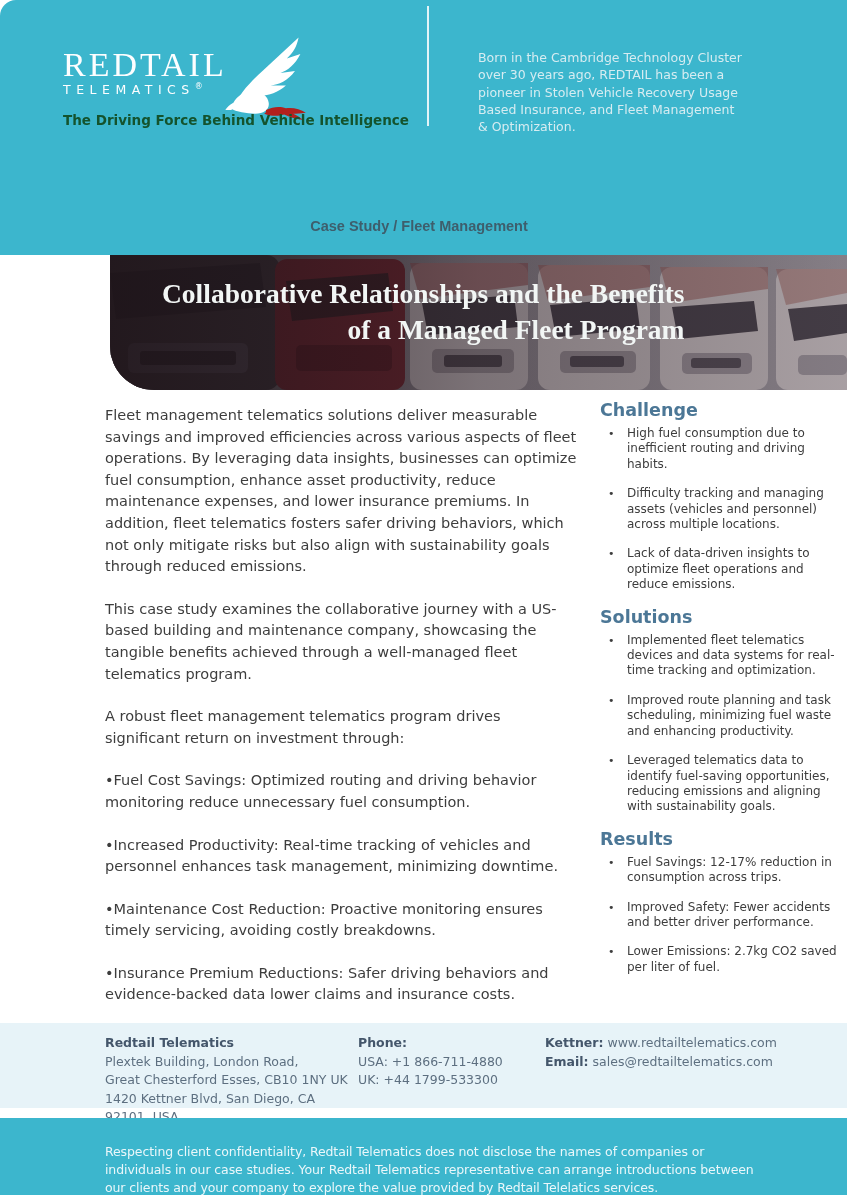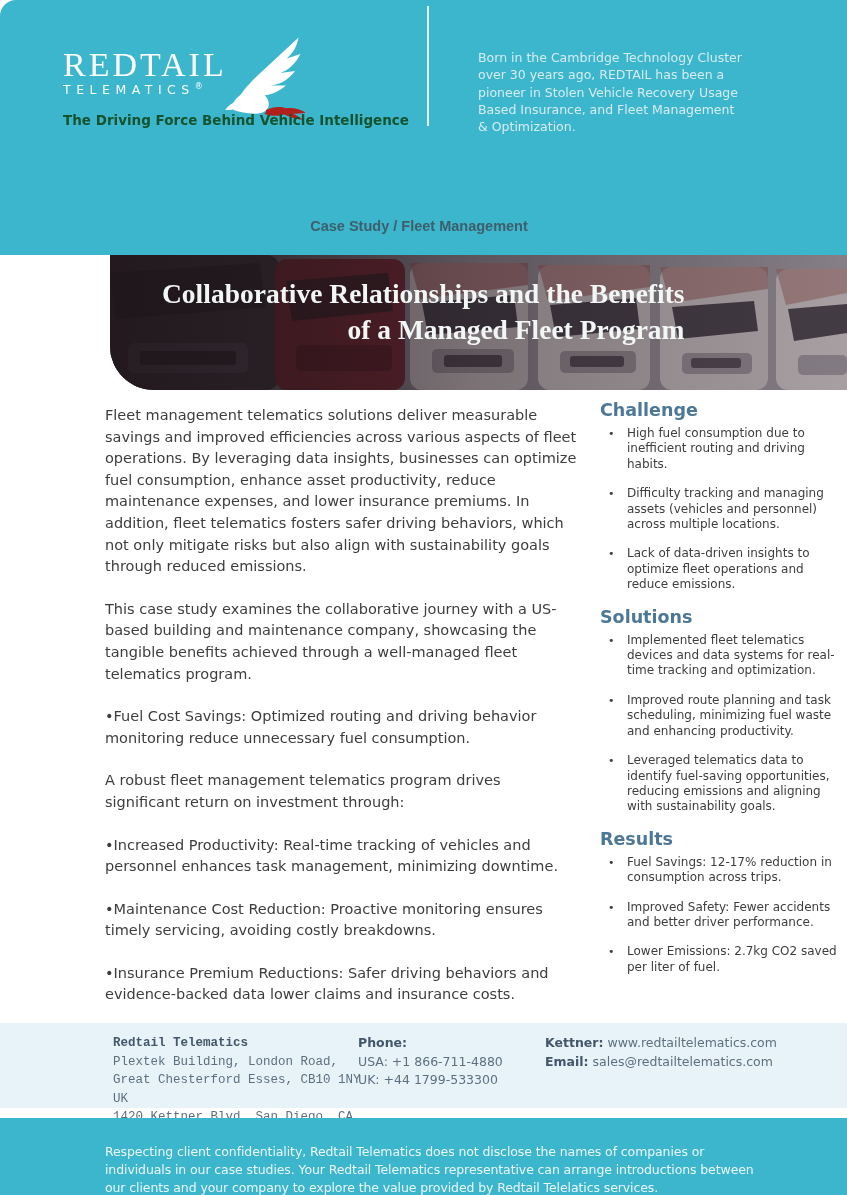--- a/index.html
+++ b/index.html
@@ -44,21 +44,21 @@
   .sidebar { position:absolute; left:600px; top:400px; width:247px; }
   .sb-section { margin-bottom:12px; }
   .sb-heading { font-size:17.5px; font-weight:bold; color:#4c7796; margin-bottom:6px; }
   .sb-item { display:flex; margin-bottom:14px; font-size:12px; line-height:15.4px; color:#3d3d3d; }
   .sb-bullet { flex:0 0 27px; padding-left:8px; font-size:11px; color:#3d3d3d; }
   .sb-text { flex:1; }
 
   
   .footer-band { position:absolute; left:0; top:1023px; width:847px; height:85px; background:#e7f3f8; }
   .footer-col { position:absolute; top:11px; font-size:12.5px; line-height:18.5px; color:#5d6f80; }
-  .fc-1 { left:113px; width:250px;font-family:Liberation Mono, monospace; }
+  .fc-1 { left:105px; width:250px; }
   .fc-2 { left:358px; width:180px; }
   .fc-3 { left:545px; width:290px; }
   .f-bold { font-weight:bold; color:#44566b; }
   .f-link { color:#5d6f80; text-decoration:none; }
 
   
   .legal-band { position:absolute; left:0; top:1118px; width:847px; height:87px; background:#3cb6cd; }
   .legal-text { position:absolute; left:105px; top:25px; width:650px;
                 font-size:12.5px; line-height:18px; color:#eaf7fa; letter-spacing:-0.1px; }
 </style>
@@ -147,22 +147,22 @@
     </svg>
     <div class="hero-title">
       <span>Collaborative Relationships and the Benefits</span>
       <span>of a Managed Fleet Program</span>
     </div>
   </div>
 
   <div class="main-left">
     <p>Fleet management telematics solutions deliver measurable savings and improved efficiencies across various aspects of fleet operations. By leveraging data insights, businesses can optimize fuel consumption, enhance asset productivity, reduce maintenance expenses, and lower insurance premiums. In addition, fleet telematics fosters safer driving behaviors, which not only mitigate risks but also align with sustainability goals through reduced emissions.</p>
     <p>This case study examines the collaborative journey with a US-based building and maintenance company, showcasing the tangible benefits achieved through a well-managed fleet telematics program.</p>
+    <p>A robust fleet management telematics program drives significant return on investment through:</p>
     <p>•Fuel Cost Savings: Optimized routing and driving behavior monitoring reduce unnecessary fuel consumption.</p>
-    <p>A robust fleet management telematics program drives significant return on investment through:</p>
     <p>•Increased Productivity: Real-time tracking of vehicles and personnel enhances task management, minimizing downtime.</p>
     <p>•Maintenance Cost Reduction: Proactive monitoring ensures timely servicing, avoiding costly breakdowns.</p>
     <p>•Insurance Premium Reductions: Safer driving behaviors and evidence-backed data lower claims and insurance costs.</p>
   </div>
 
   <div class="sidebar">
 
     <div class="sb-section">
       <div class="sb-heading">Challenge</div>
       <div class="sb-item">

